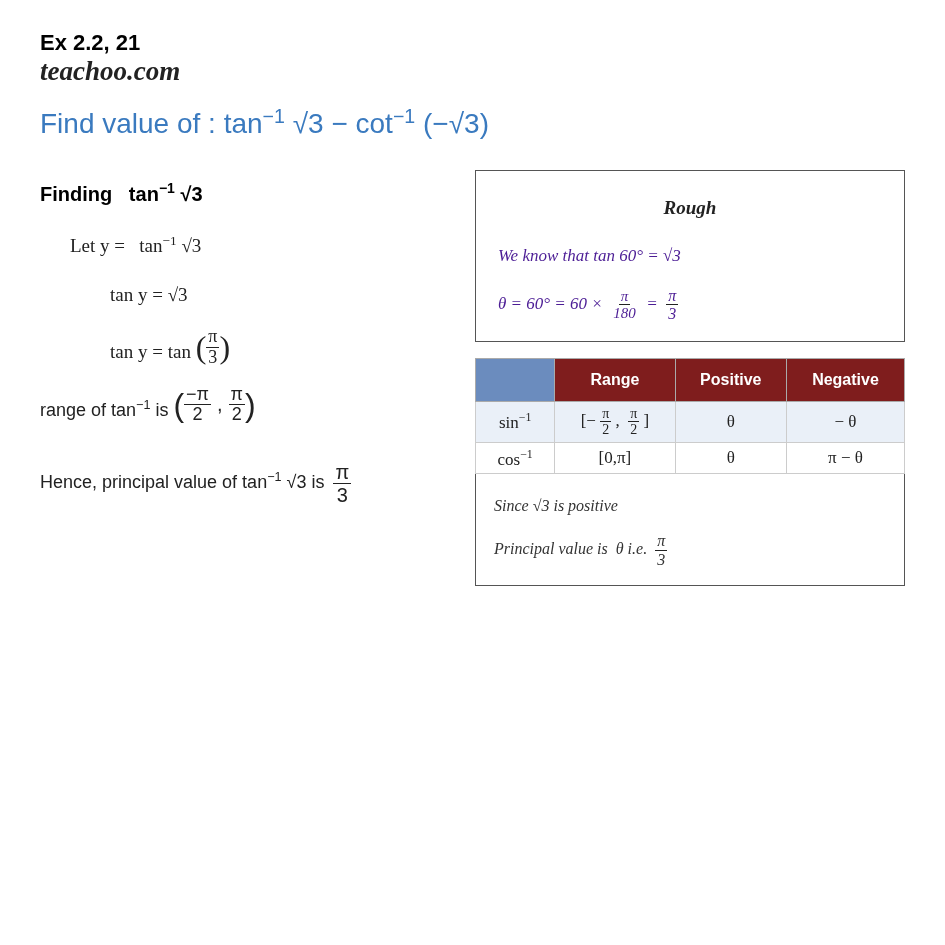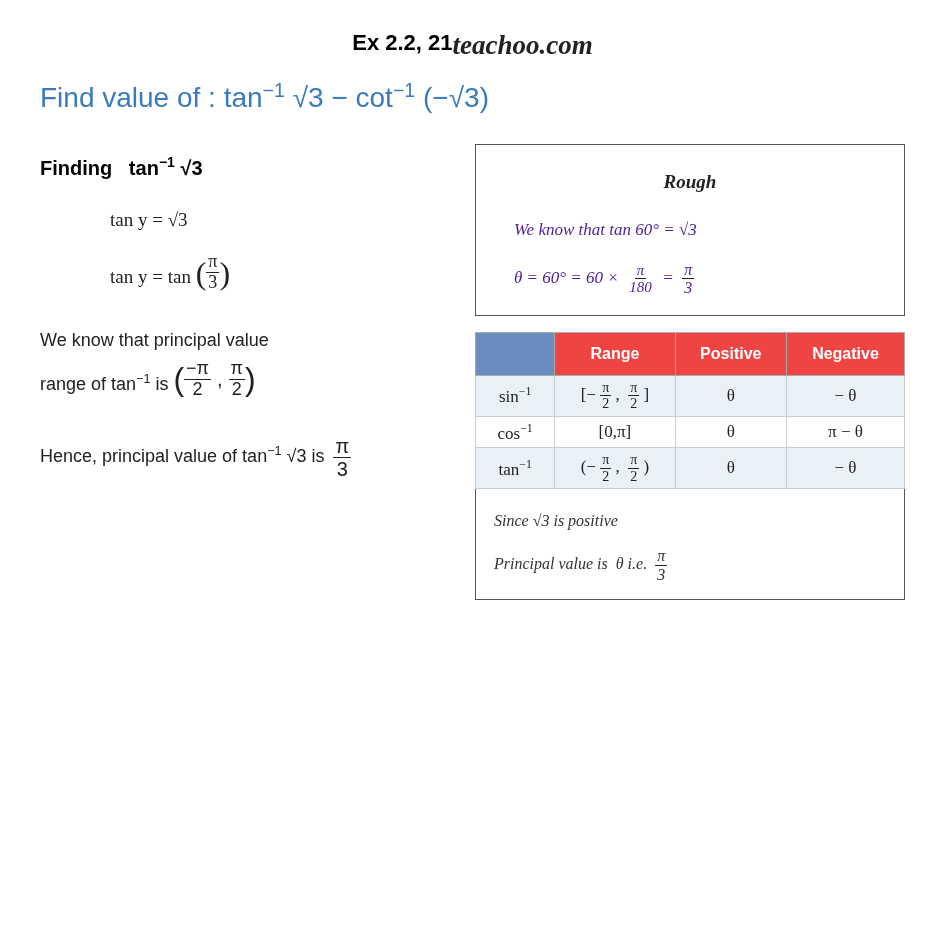--- a/index.html
+++ b/index.html
@@ -7,23 +7,24 @@
       background: #fff;
       font-family: 'Times New Roman', Times, serif;
       width: 945px;
       min-height: 945px;
       padding: 30px 40px;
       position: relative;
     }
 
     .header {
       display: flex;
-      justify-content: center;
+      justify-content: flex-start;
       align-items: flex-start;
       margin-bottom: 18px;
+      flex-direction: column;
     }
 
     .ex-title {
       font-size: 22px;
       font-weight: bold;
       color: #000;
       font-family: Arial, sans-serif;
     }
 
     .brand {
@@ -52,21 +53,21 @@
       flex: 1;
     }
 
     .right-panel {
       width: 430px;
       flex-shrink: 0;
     }
 
     .rough-box {
       border: 1.5px solid #555;
-      padding: 18px 38px;
+      padding: 18px 22px;
       margin-bottom: 16px;
       font-style: italic;
       font-size: 17px;
       color: #333;
       line-height: 2;
     }
 
     .rough-title {
       text-align: center;
       font-weight: bold;
@@ -84,21 +85,21 @@
     }
 
     
     .trig-table {
       border-collapse: collapse;
       width: 100%;
       margin-bottom: 0;
     }
 
     .trig-table th {
-      background: #ef4444;
+      background: #7f1d1d;
       color: #fff;
       font-weight: bold;
       font-size: 16px;
       padding: 12px 14px;
       border: 1.5px solid #aaa;
       text-align: center;
       font-family: Arial, sans-serif;
     }
 
     .trig-table th.empty-header {
@@ -225,40 +226,40 @@
 </div>
 
 <div class="main-content">
 
   <div class="left-panel">
 
     <div class="section-heading">
       Finding &nbsp; tan<sup>−1</sup> √3
     </div>
 
+    <div class="math-line">
+      Let y = &nbsp; tan<sup>−1</sup> √3
+    </div>
 
     <div class="math-line indent2">
       tan y = √3
     </div>
 
     <div class="math-line indent2">
       tan y = tan
       <span class="paren-frac">
         <span class="big-paren">(</span>
         <span class="frac frac-lg">
           <span class="num">π</span>
           <span class="den">3</span>
         </span>
         <span class="big-paren">)</span>
       </span>
     </div>
 
-    <div class="normal-text" style="margin-top:36px;">
-      We know that principal value
-    </div>
 
     <div class="range-line" style="margin-top:8px;">
       range of tan<sup>−1</sup> is
       <span class="paren-frac" style="font-size:20px;">
         <span class="big-paren">(</span>
         <span class="frac frac-lg">
           <span class="num">−π</span>
           <span class="den">2</span>
         </span>
         <span style="margin:0 6px;">,</span>
@@ -329,38 +330,20 @@
           </td>
           <td>θ</td>
           <td>− θ</td>
         </tr>
         <tr>
           <td>cos<sup>−1</sup></td>
           <td>[0,π]</td>
           <td>θ</td>
           <td>π − θ</td>
         </tr>
-        <tr>
-          <td>tan<sup>−1</sup></td>
-          <td>
-            (−
-            <span class="frac" style="font-size:14px; display:inline-flex;">
-              <span class="num">π</span>
-              <span class="den">2</span>
-            </span>
-            ,&nbsp;
-            <span class="frac" style="font-size:14px; display:inline-flex;">
-              <span class="num">π</span>
-              <span class="den">2</span>
-            </span>
-            )
-          </td>
-          <td>θ</td>
-          <td>− θ</td>
-        </tr>
       </tbody>
     </table>
 
     <div class="note-box">
       <div style="margin-bottom:10px;"><em>Since √3 is positive</em></div>
       <div>
         <em>Principal value is &nbsp;θ i.e.&nbsp;
         <span class="frac" style="font-size:16px; display:inline-flex;">
           <span class="num">π</span>
           <span class="den">3</span>

